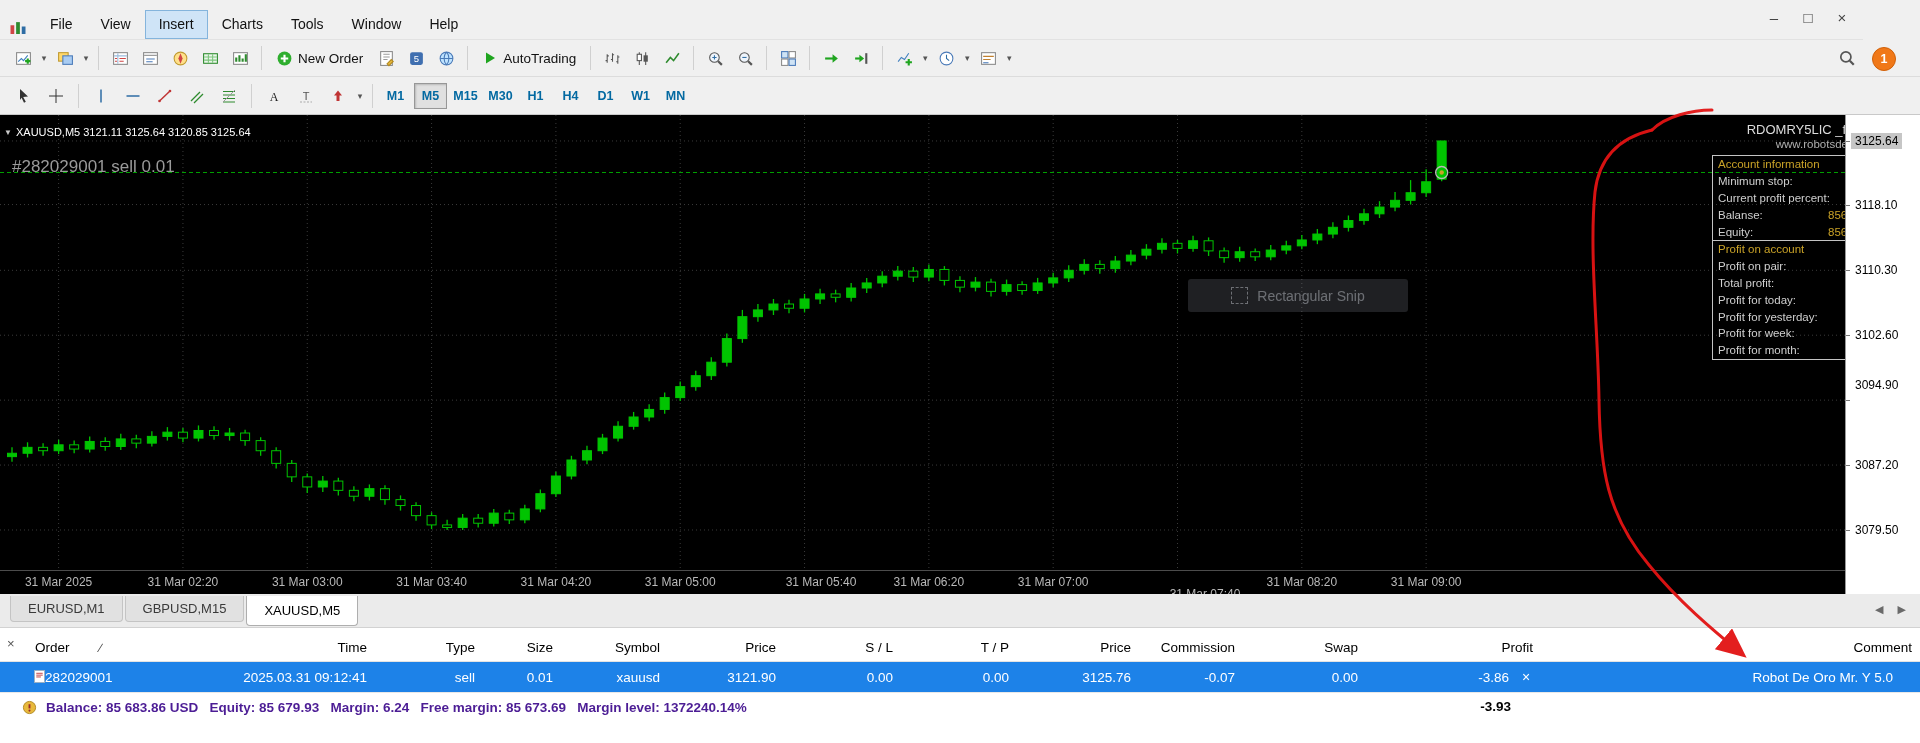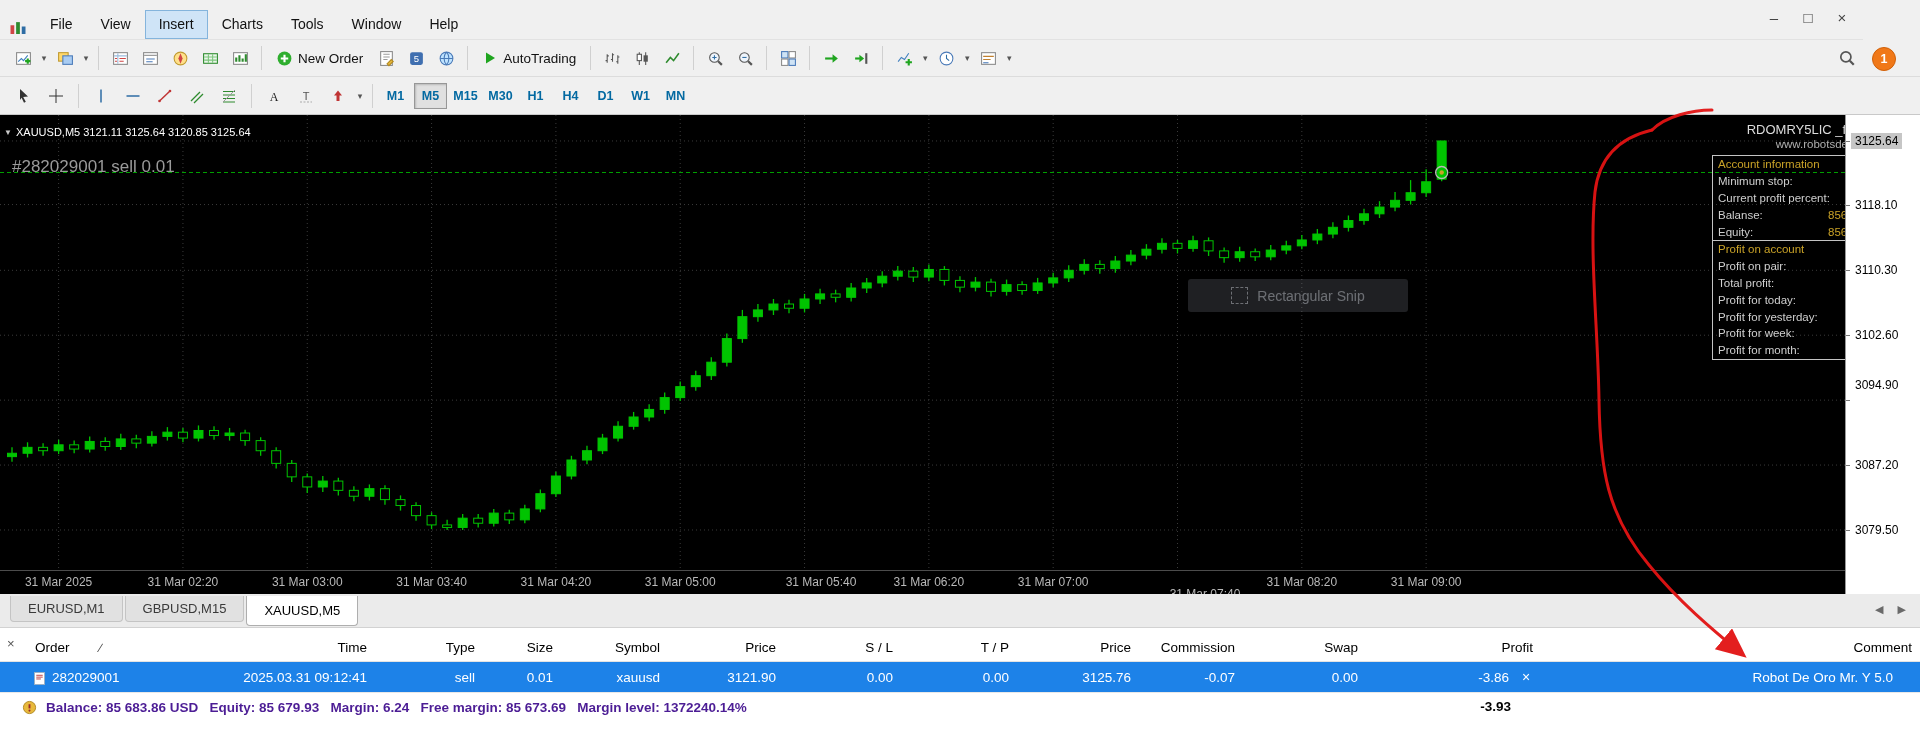--- a/index.html
+++ b/index.html
@@ -80,21 +80,21 @@
   #t-close{position:absolute;left:7px;top:9px;color:#555;font-size:13px;line-height:13px}
   .t-grid{display:grid;grid-template-columns:140px 205px 108px 78px 107px 116px 117px 116px 122px 104px 123px 175px 1fr;
           padding-left:30px;box-sizing:border-box;align-items:center}
   #t-header{position:absolute;top:6px;left:0;width:1920px;height:28px;border-bottom:1px solid #e3e3e3;
             font-size:13.5px;color:#000}
   .th{text-align:right;padding-right:8px;white-space:nowrap}
   .th.first{text-align:left;padding-left:5px}
   .sort{color:#444;margin-left:30px;font-size:12px}
   #t-row{position:absolute;top:34px;left:0;width:1920px;height:30px;background:#1d82e8;color:#fff;font-size:13.5px}
   .td{text-align:right;padding-right:8px;white-space:nowrap}
-  .td.first{text-align:left;display:flex;align-items:flex-end;gap:7px;padding-left:4px}
+  .td.first{text-align:left;display:flex;align-items:flex-start;padding-left:4px}
   .td.profit-cell{display:flex;justify-content:flex-end;align-items:center;gap:10px}
   .td.comment{padding-right:27px}
   .row-close{font-size:14px;width:14px;text-align:center}
   #t-balance{position:absolute;top:64px;left:0;width:1920px;height:30px;border-top:1px solid #e8e8e8;
              display:flex;align-items:center;padding-left:22px;box-sizing:border-box;
              font-weight:bold;font-size:13.5px;color:#4c1d95;white-space:pre}
   #t-balance svg{width:15px;height:15px;margin-right:9px;flex:none}
   #balance-profit{position:absolute;right:409px;top:71px;font-weight:bold;font-size:13.5px;color:#000}
 
   

